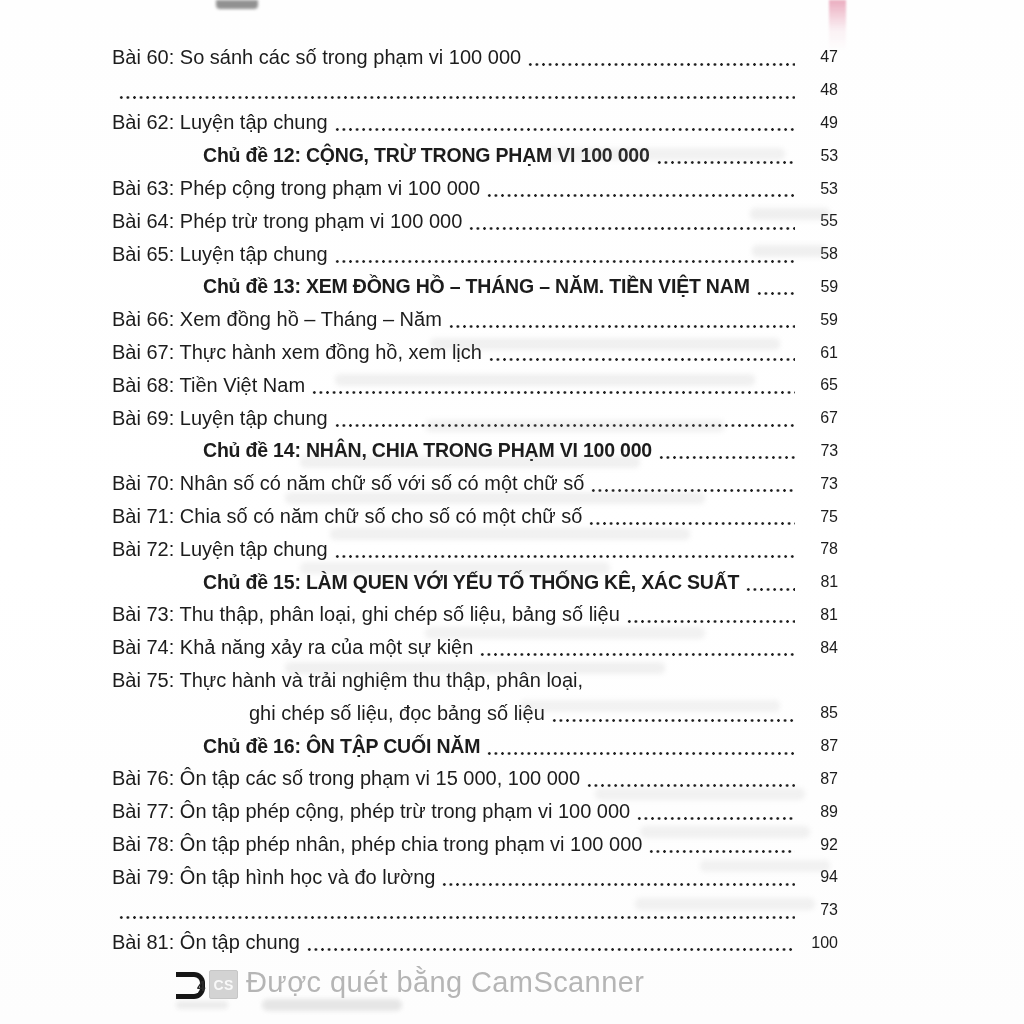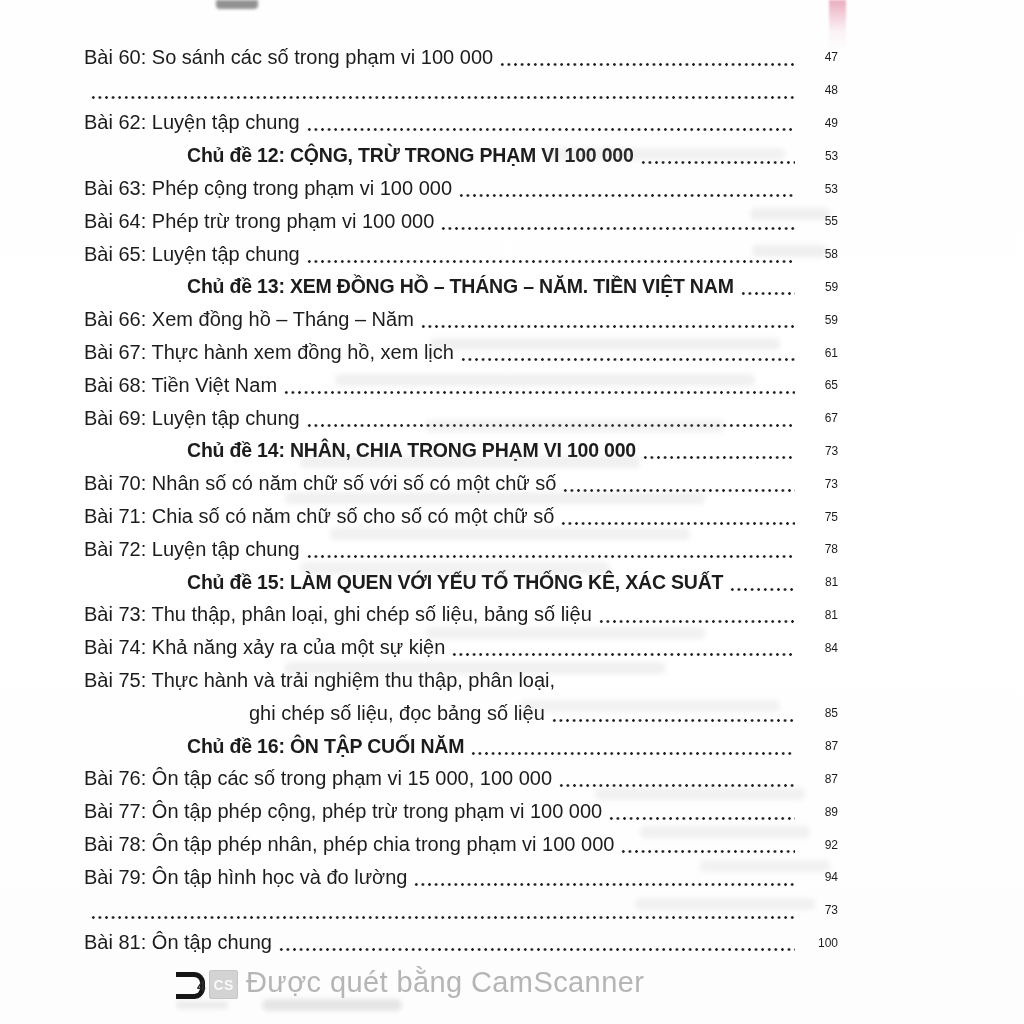--- a/index.html
+++ b/index.html
@@ -13,35 +13,35 @@
   .page-surface{
     position:absolute;inset:0;
     background:linear-gradient(180deg,#fefefe 0%,#ffffff 55%,#fdfdfd 100%);
   }
   .toc{
     position:absolute;top:41px;left:0;width:838px;
   }
   .row{
     display:flex;align-items:center;height:32.8px;
   }
-  .row.lesson{padding-left:84px;font-size:20px;}
+  .row.lesson{padding-left:112px;font-size:20px;}
   .row.continuation{padding-left:249px;font-size:20px;}
-  .row.chapter{padding-left:187px;font-size:19.5px;font-weight:700;letter-spacing:-0.2px;}
+  .row.chapter{padding-left:187px;font-size:19.5px;font-weight:700;letter-spacing:-0.2px;margin-left:16px;}
   .label{white-space:nowrap;}
   .leader{
     flex:1;height:3px;margin:0 7px 0 6px;
     transform:translateY(7px);
     background-image:radial-gradient(circle,#1f1f1f 1.25px,rgba(0,0,0,0) 1.45px);
     background-size:6.6px 3px;
     background-repeat:repeat-x;
     background-position:left center;
     min-width:12px;
   }
   .pagenum{
-    min-width:36px;text-align:right;font-size:12px;font-weight:400;white-space:nowrap;
+    min-width:36px;text-align:right;font-size:16px;font-weight:400;white-space:nowrap;
   }
   
   .artifact{position:absolute;pointer-events:none;}
   .smudge-top{
     left:216px;top:0;width:42px;height:9px;background:#6d6d6d;
     border-radius:0 0 4px 4px;filter:blur(1.5px);opacity:.75;
   }
   .pink-strip{
     left:829px;top:0;width:17px;height:50px;
     background:linear-gradient(180deg,rgba(231,158,180,.85) 0%,rgba(246,222,230,.4) 60%,rgba(255,255,255,0) 100%);

